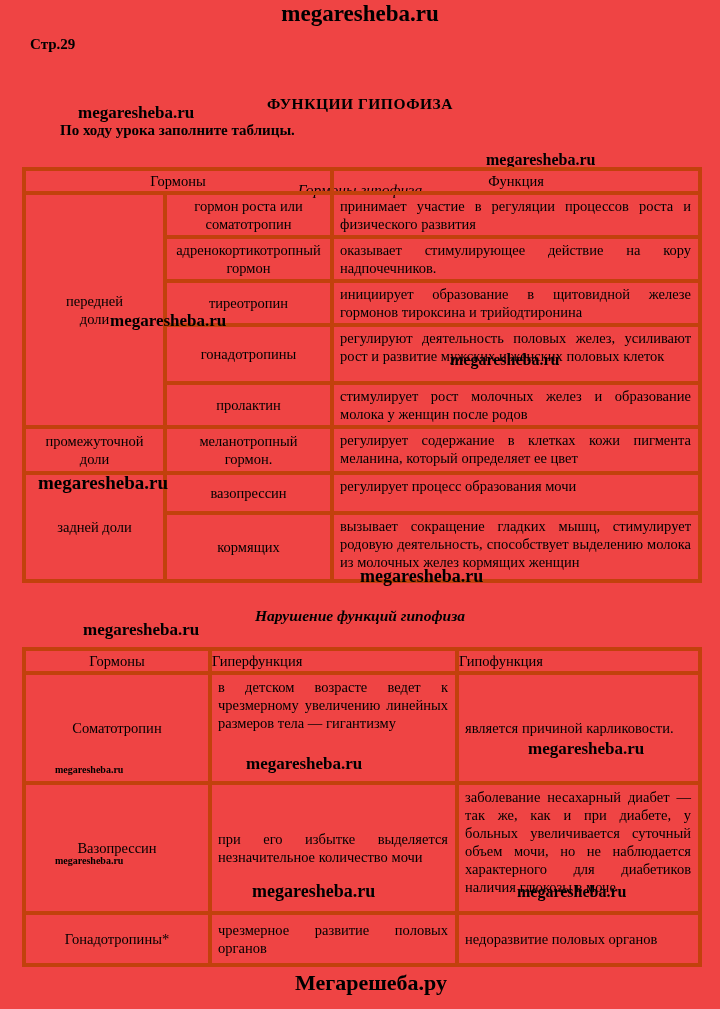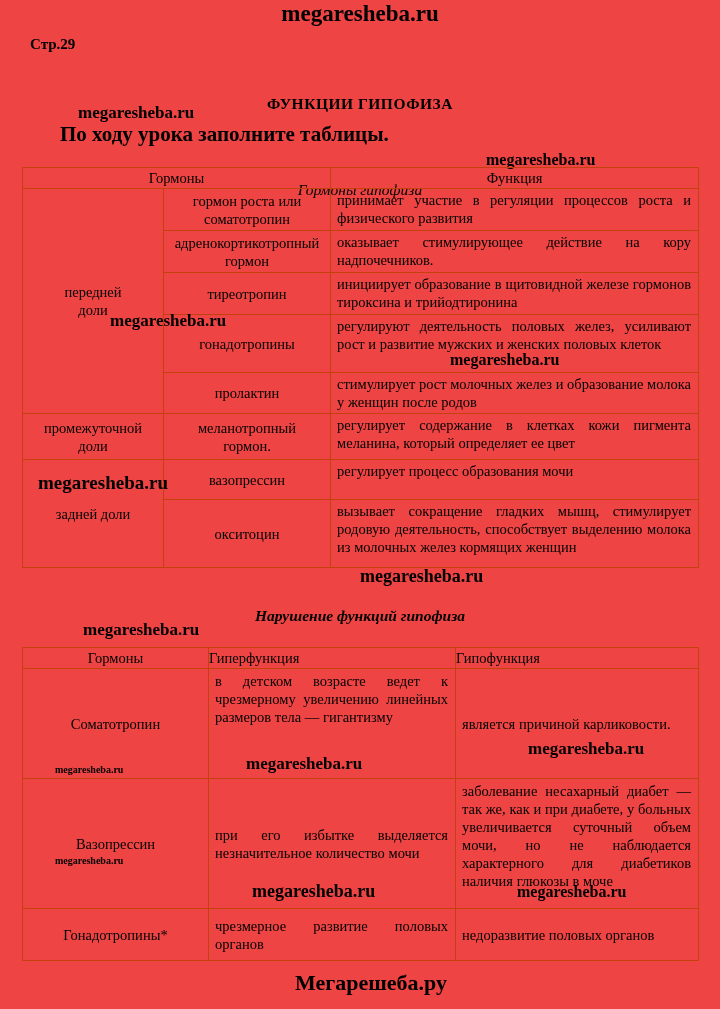--- a/index.html
+++ b/index.html
@@ -21,33 +21,33 @@
   .wm-8    { left:55px;  top:764px; font-size:10px; }
   .wm-9    { left:246px; top:754px; font-size:17px; }
   .wm-10   { left:528px; top:739px; font-size:17px; }
   .wm-11   { left:55px;  top:855px; font-size:10px; }
   .wm-12   { left:252px; top:881px; font-size:18px; }
   .wm-13   { left:517px; top:883px; font-size:16px; }
 
   .page-num   { position:absolute; left:30px; top:36px; font-weight:bold; font-size:15px; }
   .doc-title  { position:absolute; left:0; width:720px; text-align:center; top:83px;
                 font-weight:bold; font-size:15.5px; letter-spacing:0.5px;margin-top:12px; }
-  .instruction{ position:absolute; left:60px; top:122px; font-weight:bold; font-size:21px; }
+  .instruction{ position:absolute; left:60px; top:122px; font-weight:bold; font-size:15px; }
   .caption-1  { position:absolute; left:0; width:720px; text-align:center; top:146px;
                 font-style:italic; font-size:15.5px;margin-top:35px; }
   .caption-2  { position:absolute; left:0; width:720px; text-align:center; top:607px;
                 font-style:italic; font-weight:bold; font-size:15.5px; }
   .footer-wm  { position:absolute; left:0; width:720px; text-align:center; top:970px;
                 font-weight:bold; font-size:22px;margin-left:11px; }
 
   table { border-collapse:collapse; table-layout:fixed; position:absolute;
           font-size:14.5px; line-height:18px; }
   .t1 { left:22px; top:167px; width:676px; }
   .t2 { left:22px; top:647px; width:676px; }
-  th, td { border:1px solid #c2410c; vertical-align:middle; }
+  th, td { border:4px solid #c2410c; vertical-align:middle; }
   th { font-weight:normal; text-align:center; padding:1px 4px; }
   .t2 th.th-left { text-align:left; padding-left:0; }
 
   .lobe     { text-align:center; white-space:pre-line; padding:2px 4px; }
   .hormone  { text-align:center; white-space:pre-line; padding:2px 6px; overflow-wrap:break-word; }
   .func     { text-align:justify; vertical-align:top; padding:2px 7px 2px 6px; }
 
   .t2 .name { text-align:center; padding:2px 6px; }
   .t2 .hyper, .t2 .hypo { text-align:justify; padding:3px 7px 3px 6px; }
   .v-top { vertical-align:top; }
@@ -106,21 +106,21 @@
         <td class="hormone">меланотропный
 гормон.</td>
         <td class="func">регулирует содержание в клетках кожи пигмента меланина, который определяет ее цвет</td>
       </tr>
       <tr style="height:40px">
         <td rowspan="2" class="lobe">задней доли</td>
         <td class="hormone">вазопрессин</td>
         <td class="func">регулирует процесс образования мочи</td>
       </tr>
       <tr style="height:68px">
-        <td class="hormone">окситоцин</td>
+        <td class="hormone">кормящих</td>
         <td class="func">вызывает сокращение гладких мышц, стимулирует родовую деятельность, способствует выделению молока из молочных желез кормящих женщин</td>
       </tr>
     </tbody>
   </table>
 
   <div class="wm wm-3">megaresheba.ru</div>
   <div class="wm wm-4">megaresheba.ru</div>
   <div class="wm wm-5">megaresheba.ru</div>
   <div class="wm wm-6">megaresheba.ru</div>
 

